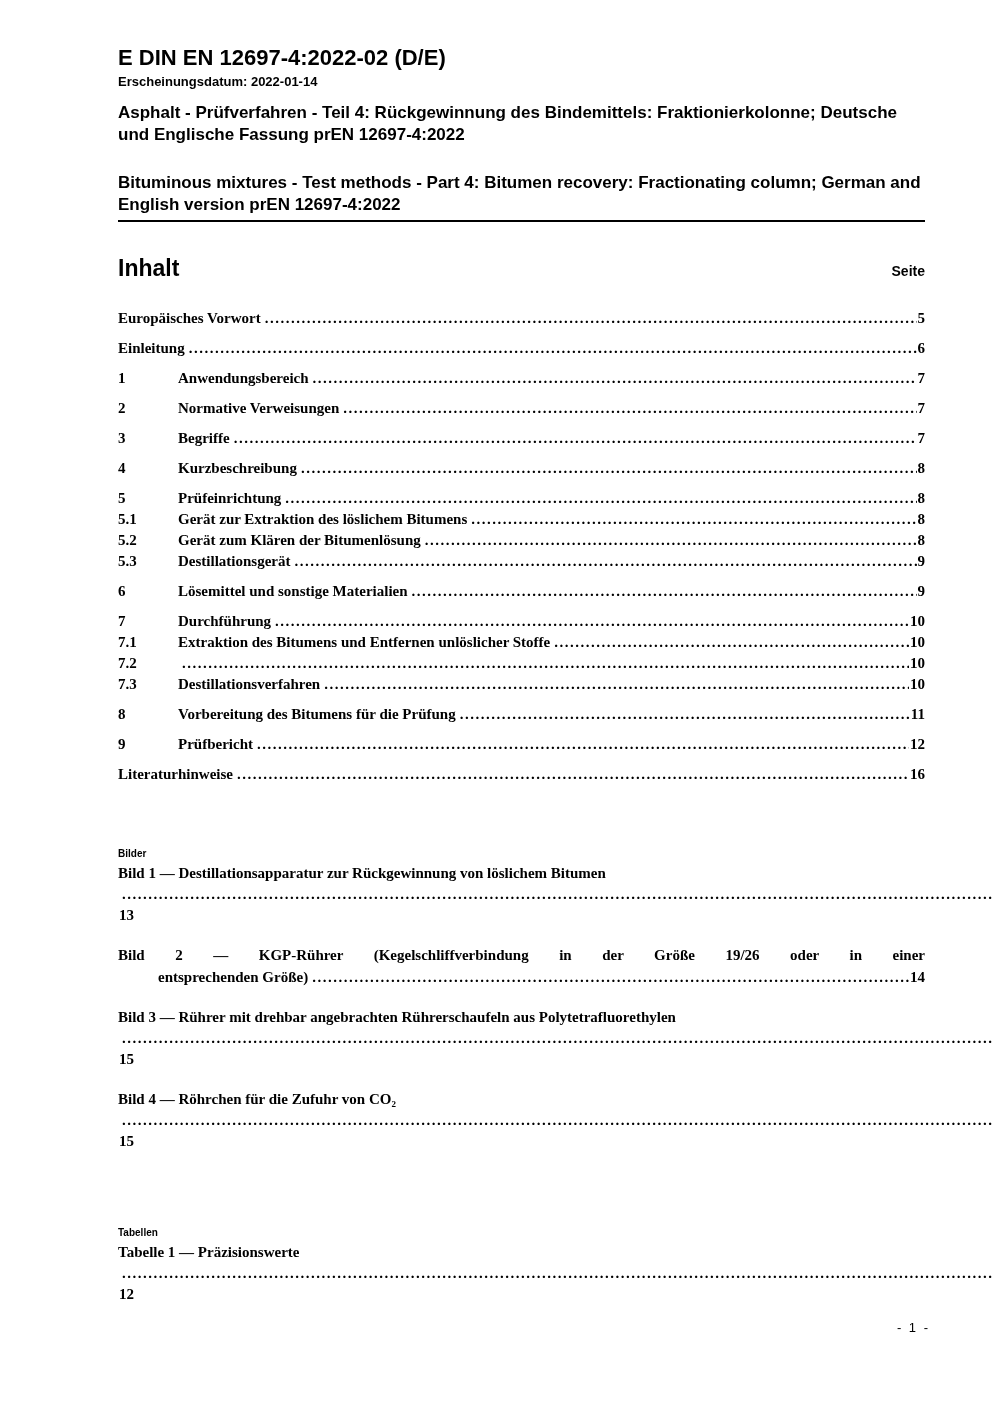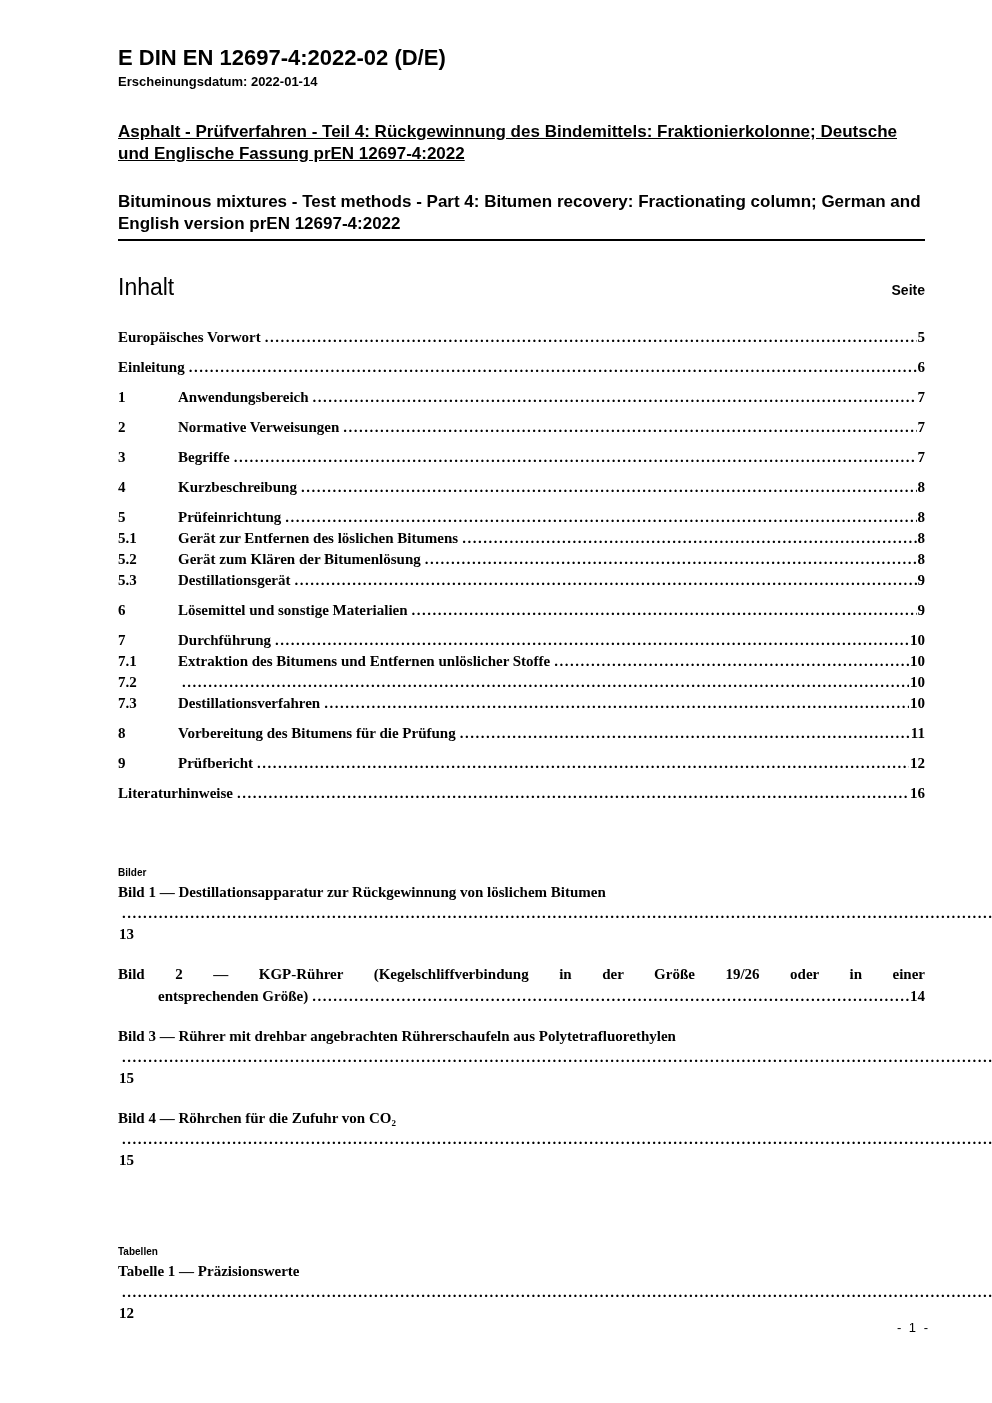--- a/index.html
+++ b/index.html
@@ -30,38 +30,38 @@
     font-size: 13px;
     font-weight: bold;
     line-height: 16px;
     margin-top: 3px;
   }
   .doc-title {
     font-size: 17px;
     font-weight: bold;
     line-height: 22px;
   }
-  .title-de { margin-top: 31px; text-decoration: underline; }
+  .title-de { margin-top: 12px; }
   .title-en { margin-top: 26px; }
   .title-rule {
     border: none;
     border-top: 2px solid #000;
     margin-top: 4px;
   }
 
   
   .toc-header {
     display: flex;
     justify-content: space-between;
     align-items: baseline;
     margin-top: 32px;
   }
   .toc-heading {
     font-size: 23px;
-    font-weight: normal;
+    font-weight: bold;
     line-height: 28px;
   }
   .toc-page-col {
     font-size: 14px;
     font-weight: bold;
   }
 
   
   .toc-list, .fig-list, .tab-list {
     font-family: "Liberation Serif", "DejaVu Serif", serif;
@@ -175,21 +175,21 @@
       <span class="toc-page">8</span>
     </div>
     <div class="toc-row group">
       <span class="toc-num">5</span>
       <span class="toc-label">Prüfeinrichtung</span>
       <span class="leader"></span>
       <span class="toc-page">8</span>
     </div>
     <div class="toc-row">
       <span class="toc-num">5.1</span>
-      <span class="toc-label">Gerät zur Entfernen des löslichen Bitumens</span>
+      <span class="toc-label">Gerät zur Extraktion des löslichem Bitumens</span>
       <span class="leader"></span>
       <span class="toc-page">8</span>
     </div>
     <div class="toc-row">
       <span class="toc-num">5.2</span>
       <span class="toc-label">Gerät zum Klären der Bitumenlösung</span>
       <span class="leader"></span>
       <span class="toc-page">8</span>
     </div>
     <div class="toc-row">

